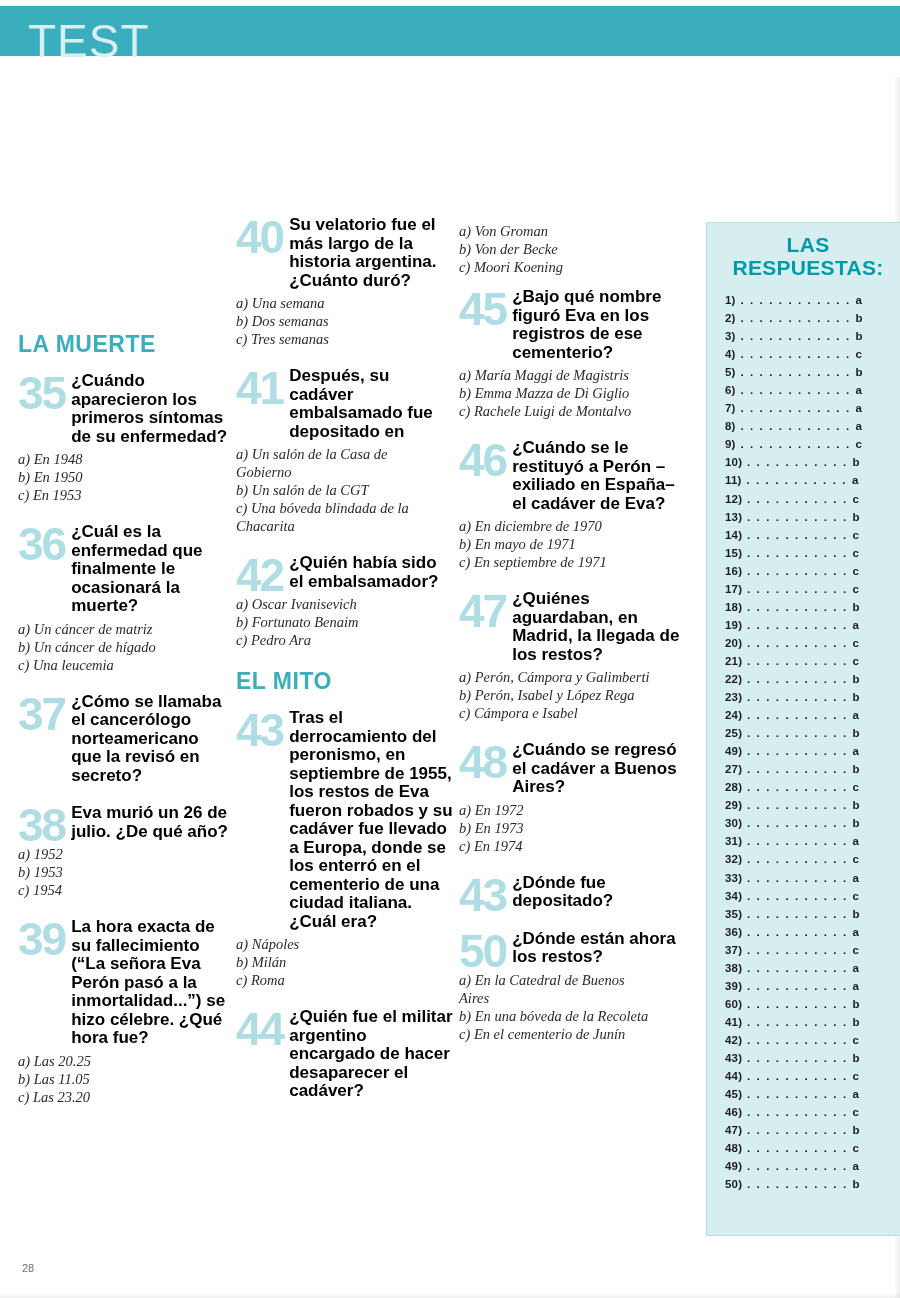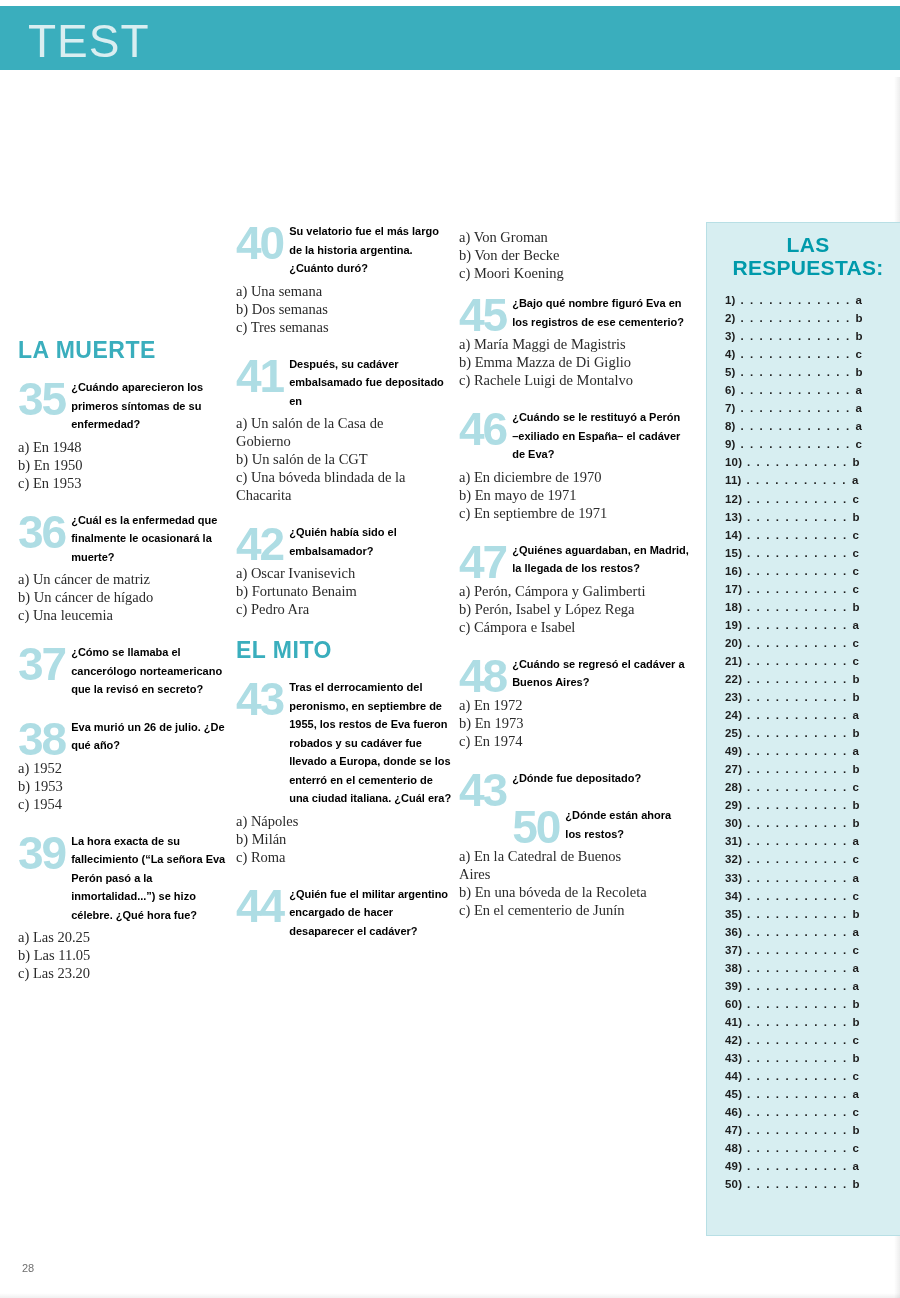--- a/index.html
+++ b/index.html
@@ -10,21 +10,21 @@
     background: #ffffff;
     font-family: "Liberation Serif", serif;
     position: relative;
     overflow: hidden;
   }
 
   
   #header-band {
     position: absolute;
     left: 0; top: 6px;
-    width: 900px; height: 64px;
+    width: 900px; height: 50px;
     background: #3aaebd;
   }
   #header-title {
     position: absolute;
     left: 28px; top: 8px;
     font-family: "Liberation Sans", sans-serif;
     font-size: 46px;
     letter-spacing: 1px;
     color: #d9eef1;
     font-weight: 400;
@@ -35,21 +35,21 @@
     position: absolute;
     left: 22px; bottom: 24px;
     font-family: "Liberation Sans", sans-serif;
     font-size: 11px;
     color: #6f6f6f;
   }
 
   
   .column {
     position: absolute;
-    top: 222px;
+    top: 216px;
   }
   #col-1 { left: 18px;  width: 215px; }
   #col-2 { left: 236px; width: 218px; }
   #col-3 { left: 459px; width: 230px; }
 
   
   .section-head {
     font-family: "Liberation Sans", sans-serif;
     font-weight: bold;
     font-size: 23px;
@@ -70,30 +70,31 @@
     font-weight: bold;
     font-size: 46px;
     line-height: 38px;
     color: #aedde4;
     letter-spacing: -2px;
     margin: 2px 6px 0 0;
   }
   .q-text {
     font-family: "Liberation Sans", sans-serif;
     font-weight: bold;
-    font-size: 11px;
+    font-size: 17px;
     line-height: 18.5px;
     color: #000000;
     overflow: hidden;
   }
   .answers {
     clear: both;
     margin: 4px 0 0 0;
     padding: 0;
     list-style: none;
+    font-style: italic;
   }
   .answers li {
     font-family: "Liberation Serif", serif;
     font-size: 14.5px;
     line-height: 18px;
     color: #2b2b2b;
     white-space: pre-wrap;
   }
 
   

